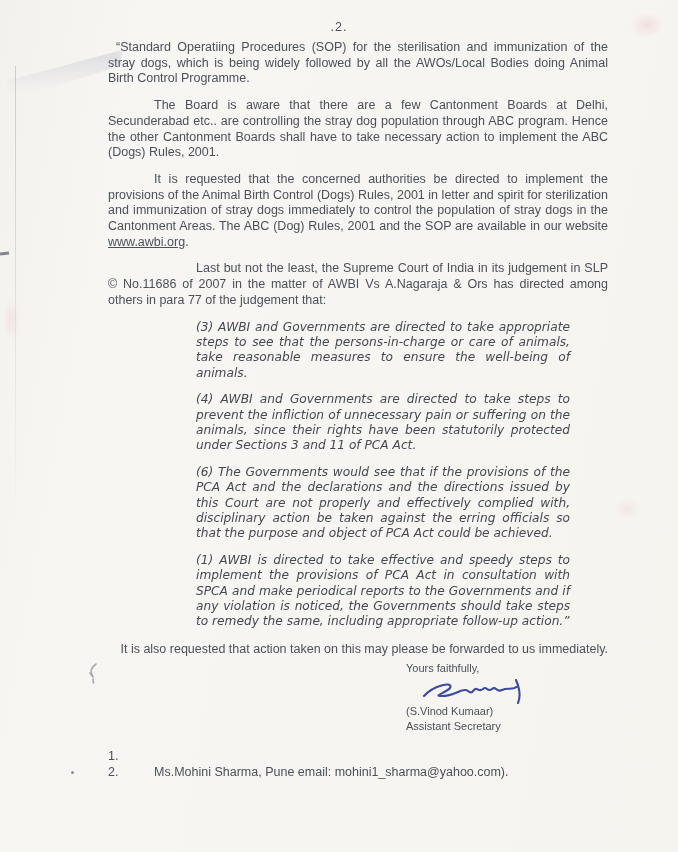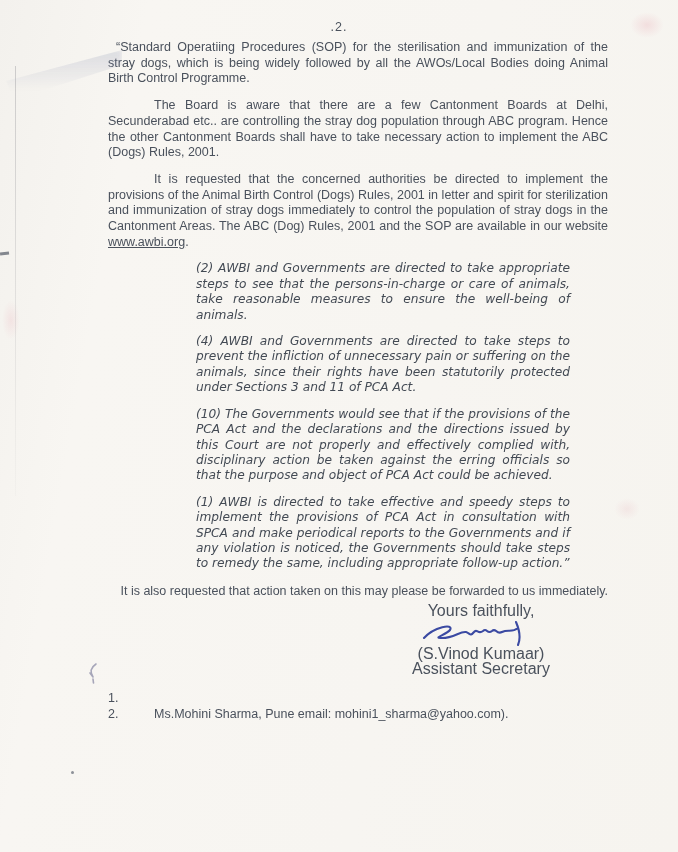--- a/index.html
+++ b/index.html
@@ -13,21 +13,21 @@
   p.para{margin:0 0 11px 0;font-size:12.5px;line-height:15.7px;text-align:justify;}
   .indent-sm{text-indent:8px;}
   .indent-md{text-indent:46px;}
   .indent-lg{text-indent:88px;}
   .weblink{text-decoration:underline;color:inherit;}
   p.quote{
     margin:0 38px 11px 88px;font-style:italic;text-align:justify;
     font-family:"DejaVu Sans",sans-serif;font-size:12.2px;line-height:15.4px;color:#434a54;
   }
   p.closing{margin:2px 0 0 0;font-size:12.5px;line-height:16px;text-align:right;}
-  .sign-block{width:150px;margin:4px 52px 0 auto;text-align:center;font-size:16px;line-height:15px;}
+  .sign-block{width:150px;margin:4px 52px 0 auto;font-size:11px;line-height:15px;}
   .sig-svg{display:block;margin:1px auto -3px 14px;}
   .copy-block{margin-top:14px;font-size:12.5px;}
   .copy-list{margin-top:13px;}
   .copy-row{display:flex;font-size:12.5px;line-height:16.5px;}
   .copy-row .num{width:46px;flex:0 0 46px;}
   
   .smudge-tl{position:absolute;left:6px;top:50px;width:116px;height:50px;
     background:linear-gradient(to bottom,rgba(125,135,170,.22),rgba(125,135,170,0) 80%);
     clip-path:polygon(0 62%,100% 0,100% 30%,6% 100%);filter:blur(2px);}
   .edge-line{position:absolute;left:15px;top:66px;width:1px;height:430px;
@@ -64,26 +64,27 @@
 
     <p class="para indent-sm">“Standard Operatiing Procedures (SOP) for the sterilisation and immunization of the stray dogs, which is being widely followed by all the AWOs/Local Bodies doing Animal Birth Control Programme.</p>
 
 
     <p class="para indent-md">The Board is aware that there are a few Cantonment Boards at Delhi, Secunderabad etc.. are controlling the stray dog population through ABC program. Hence the other Cantonment Boards shall have to take necessary action to implement the ABC (Dogs) Rules, 2001.</p>
 
     <p class="para indent-md">
       <span>It is requested that the concerned authorities be directed to implement the provisions of the Animal Birth Control (Dogs) Rules, 2001 in letter and spirit for sterilization and immunization of stray dogs immediately to control the population of stray dogs in the Cantonment Areas. The ABC (Dog) Rules, 2001 and the SOP are available in our website </span><span class="weblink">www.awbi.org</span><span>.</span>
     </p>
 
+    <p class="para indent-lg">Last but not the least, the Supreme Court of India in its judgement in SLP © No.11686 of 2007 in the matter of AWBI Vs A.Nagaraja &amp; Ors has directed among others in para 77 of the judgement that:</p>
 
-    <p class="quote">(2) AWBI and Governments are directed to take appropriate steps to see that the persons-in-charge or care of animals, take reasonable measures to ensure the well-being of animals.</p>
+    <p class="quote">(3) AWBI and Governments are directed to take appropriate steps to see that the persons-in-charge or care of animals, take reasonable measures to ensure the well-being of animals.</p>
 
     <p class="quote">(4) AWBI and Governments are directed to take steps to prevent the infliction of unnecessary pain or suffering on the animals, since their rights have been statutorily protected under Sections 3 and 11 of PCA Act.</p>
 
-    <p class="quote">(10) The Governments would see that if the provisions of the PCA Act and the declarations and the directions issued by this Court are not properly and effectively complied with, disciplinary action be taken against the erring officials so that the purpose and object of PCA Act could be achieved.</p>
+    <p class="quote">(6) The Governments would see that if the provisions of the PCA Act and the declarations and the directions issued by this Court are not properly and effectively complied with, disciplinary action be taken against the erring officials so that the purpose and object of PCA Act could be achieved.</p>
 
     <p class="quote">(1) AWBI is directed to take effective and speedy steps to implement the provisions of PCA Act in consultation with SPCA and make periodical reports to the Governments and if any violation is noticed, the Governments should take steps to remedy the same, including appropriate follow-up action.”</p>
 
     <p class="closing">It is also requested that action taken on this may please be forwarded to us immediately.</p>
 
     <div class="sign-block">
       <div>Yours faithfully,</div>
       <svg class="sig-svg" width="112" height="30" viewBox="0 0 112 30">
         <path d="M4 19 C14 8 34 4 30 11 C26 16 12 19 22 19 C34 19 40 12 46 13 C50 14 50 18 54 13 C57 9 58 16 63 12 C67 8 67 16 72 12 C76 8 76 16 82 13 C88 10 92 14 98 9 M96 3 C99 10 101 19 98 26" fill="none" stroke="#3b4aa2" stroke-width="2.1" stroke-linecap="round" stroke-linejoin="round"></path>
       </svg>

